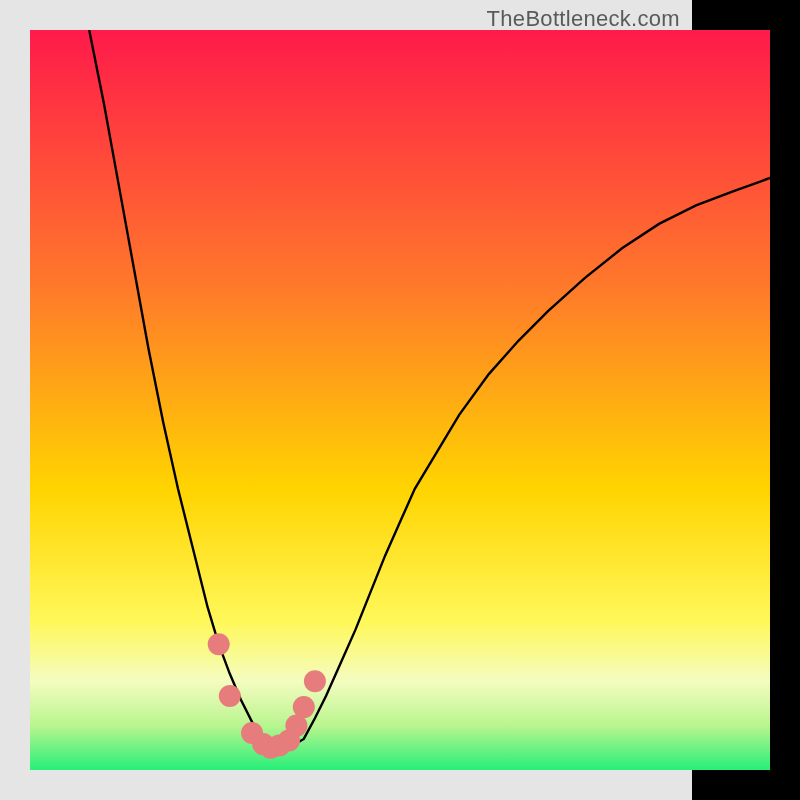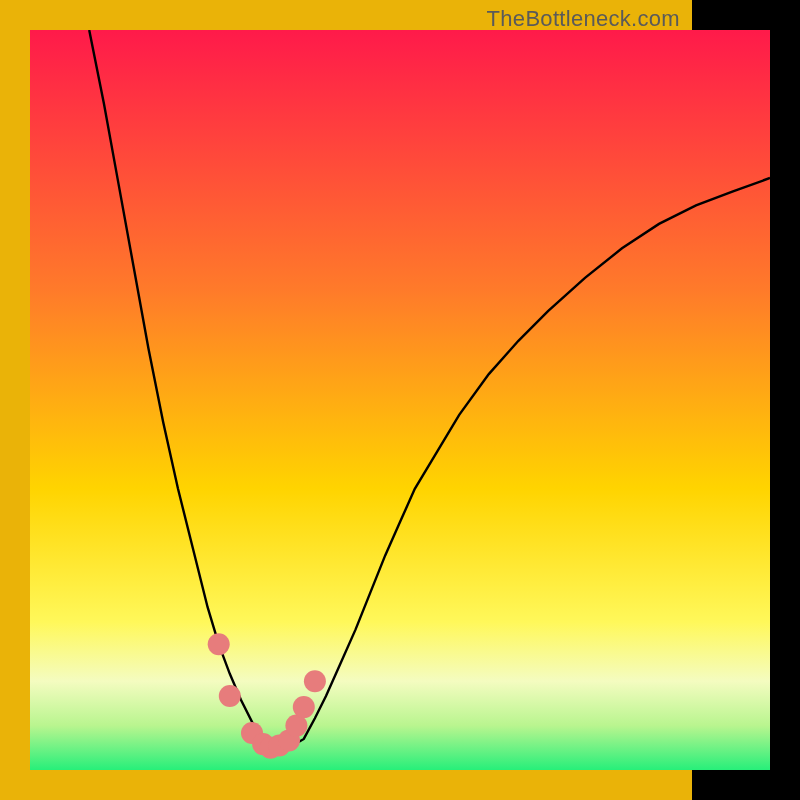--- a/index.html
+++ b/index.html
@@ -8,21 +8,21 @@
     width: 800px;
     height: 800px;
     background: #000;
     font-family: Arial, Helvetica, sans-serif;
     overflow: hidden;
   }
   .container {
     position: relative;
     width: 692px;
     height: 800px;
-    background: #eab308;
+    background: #e5e5e5;
   }
   .watermark {
     position: absolute;
     top: 6px;
     right: 12px;
     color: #5a5a5a;
     font-size: 22px;
     font-weight: 400;
     letter-spacing: 0.3px;
     z-index: 10;

